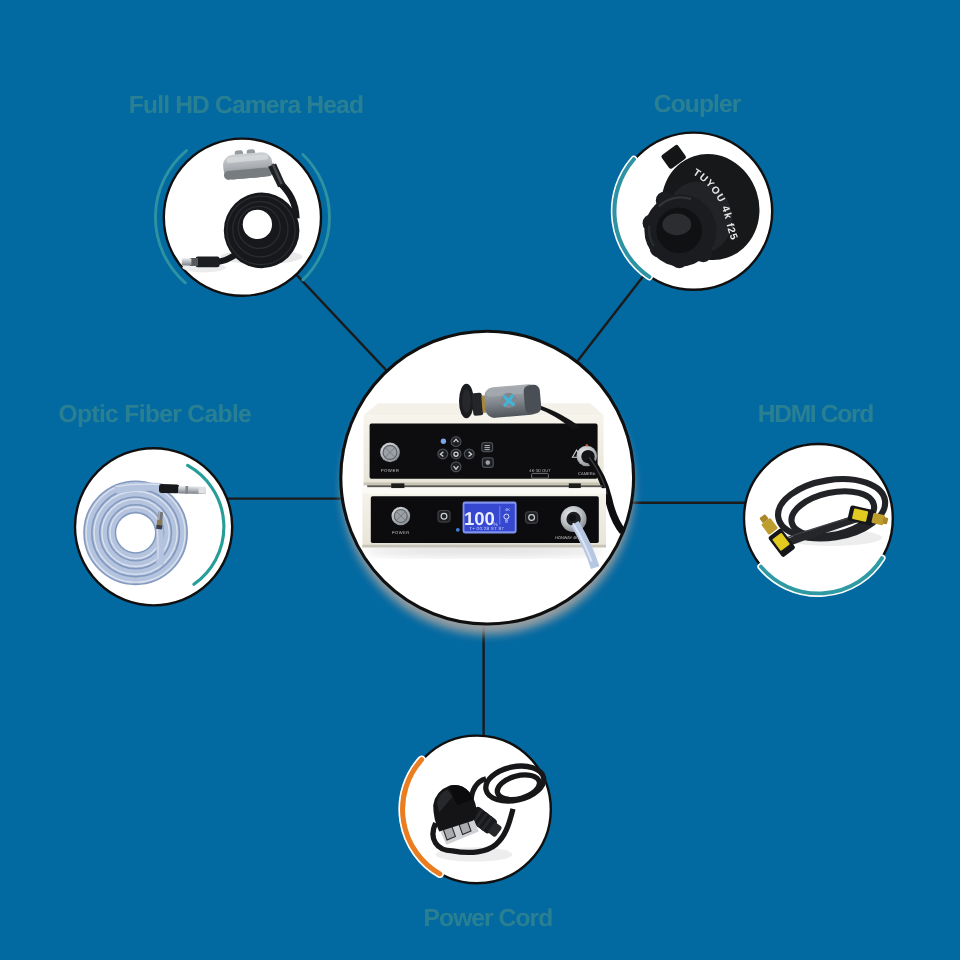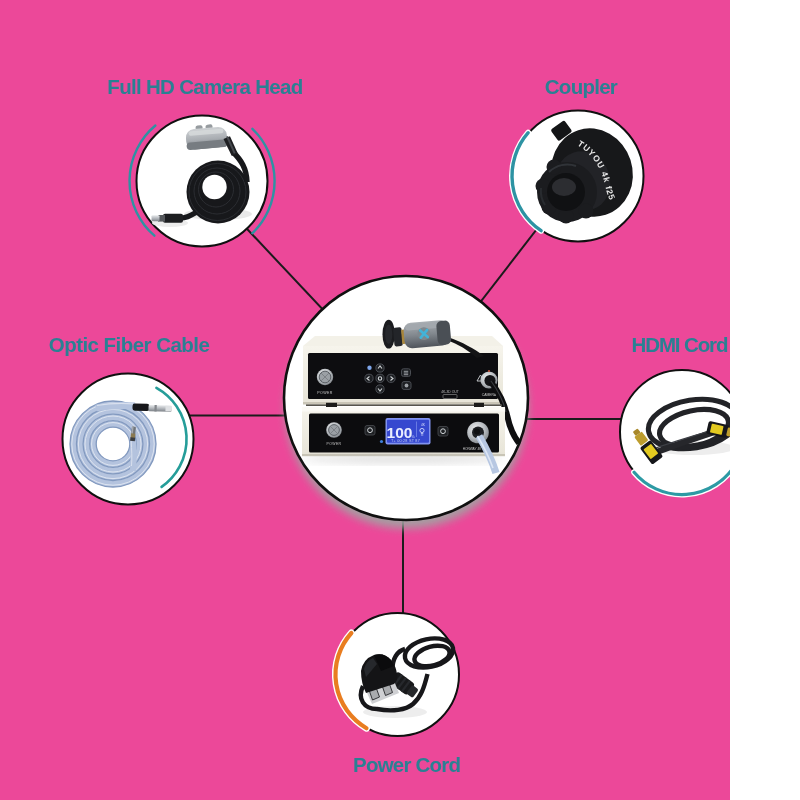--- a/index.html
+++ b/index.html
@@ -1,16 +1,16 @@
 <!DOCTYPE html>
 <html><head>
 <meta charset="utf-8">
 <style>
   html,body{margin:0;padding:0;background:#ffffff;}
-  #stage{width:730px;height:800px;position:relative;overflow:hidden;background:#ec4899;}
+  #stage{width:800px;height:800px;position:relative;overflow:hidden;background:#0369a1;}
   svg{display:block;}
   text{font-family:"Liberation Sans",sans-serif;}
 </style>
 </head>
 <body>
 <div id="stage">
 <svg width="800" height="800" viewBox="0 0 800 800" xmlns="http://www.w3.org/2000/svg">
 <defs>
   <linearGradient id="metal" x1="0" y1="0" x2="0" y2="1">
     <stop offset="0" stop-color="#e8eaec"></stop>

